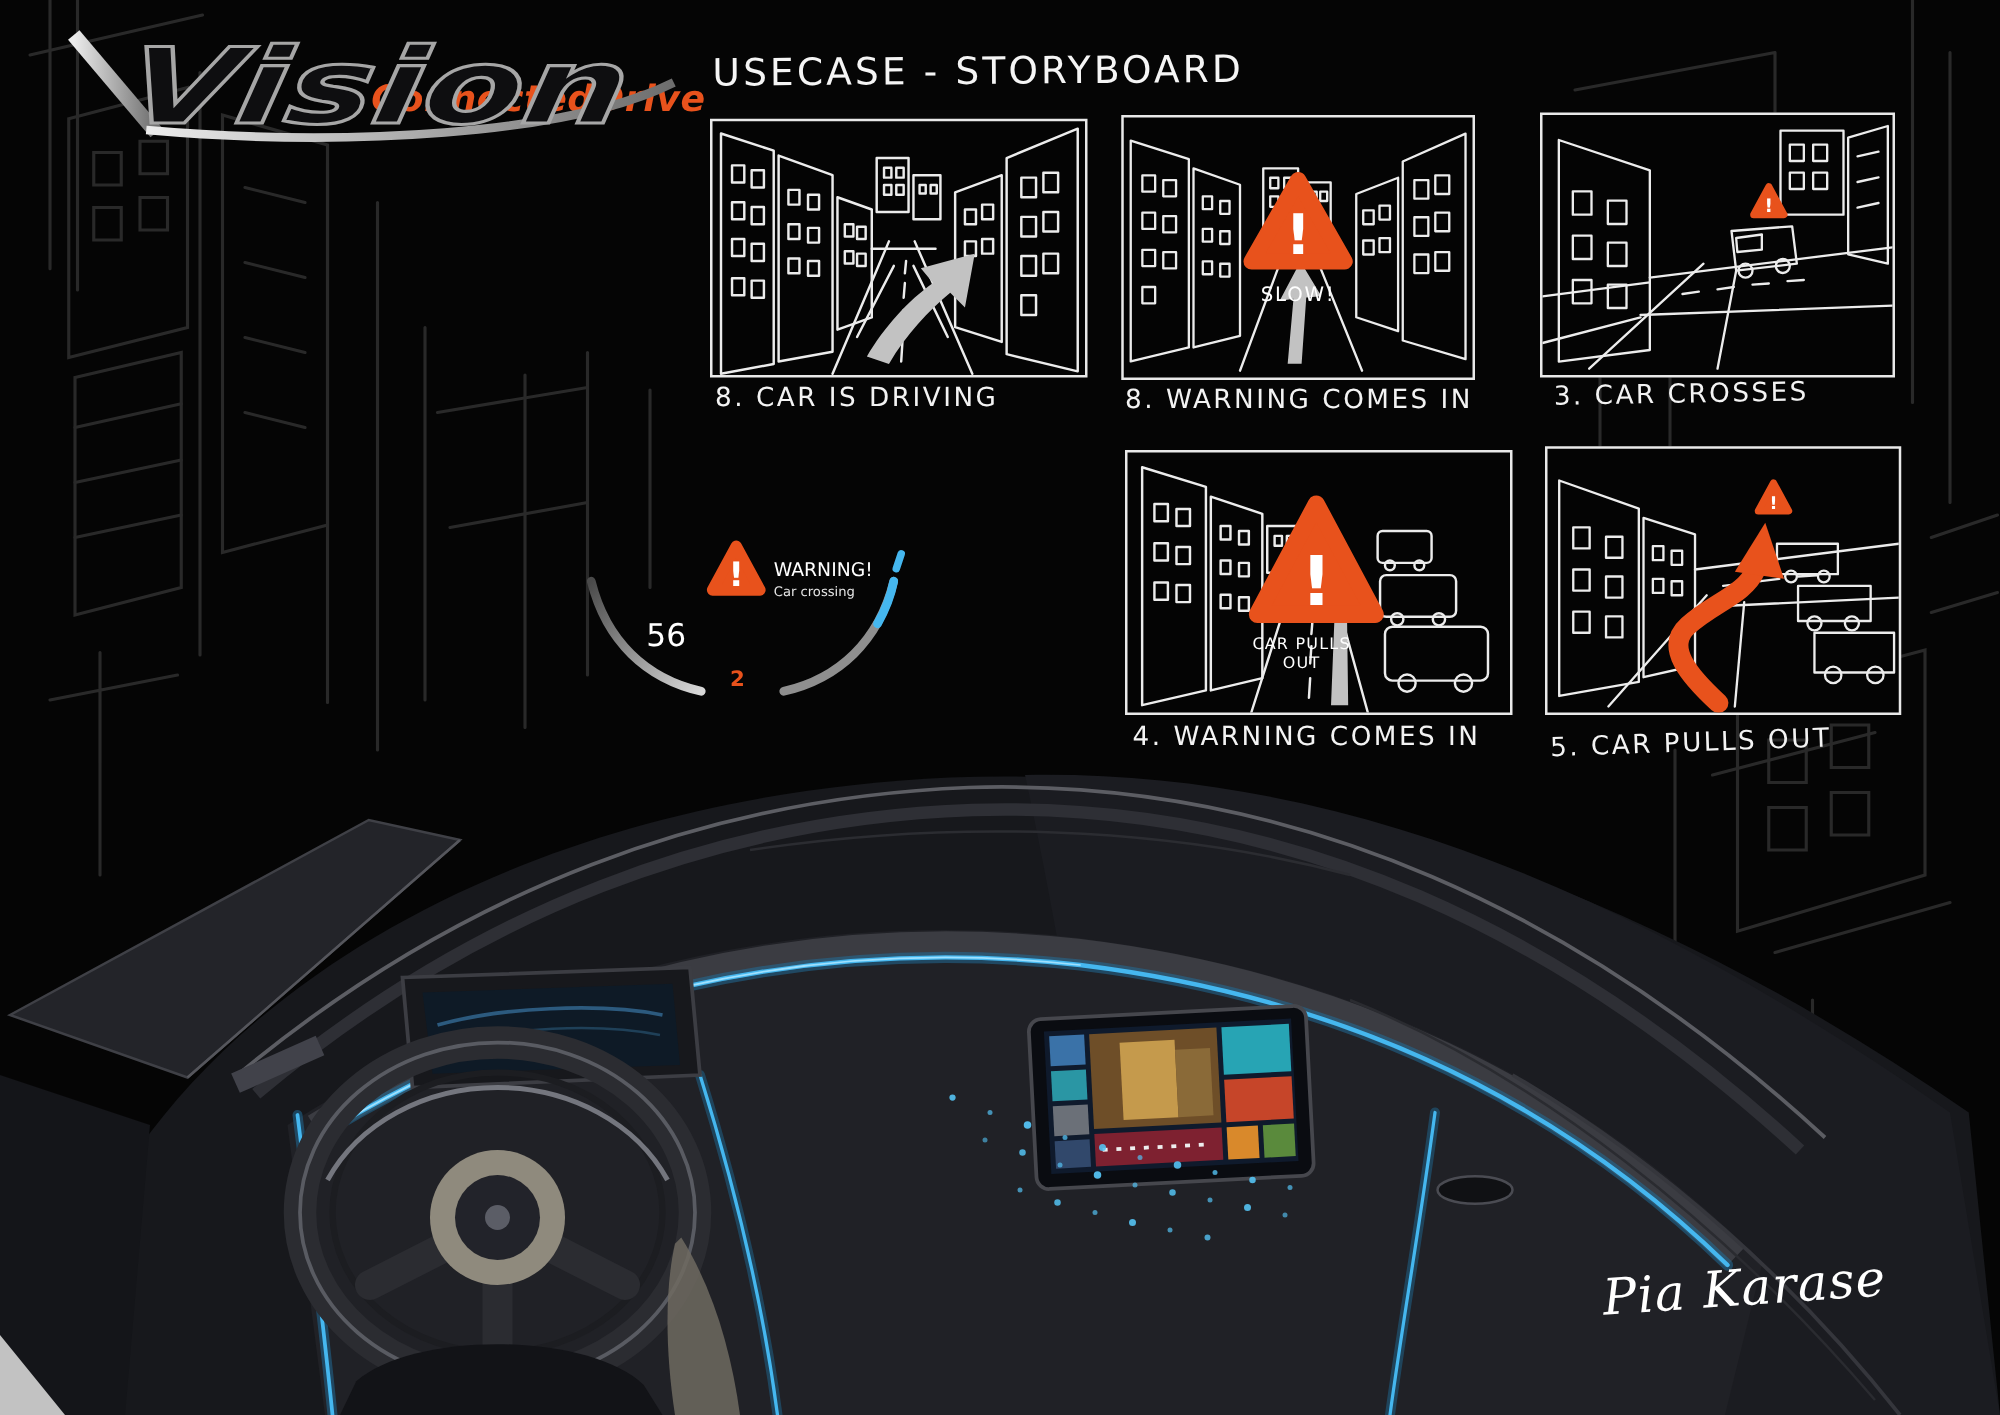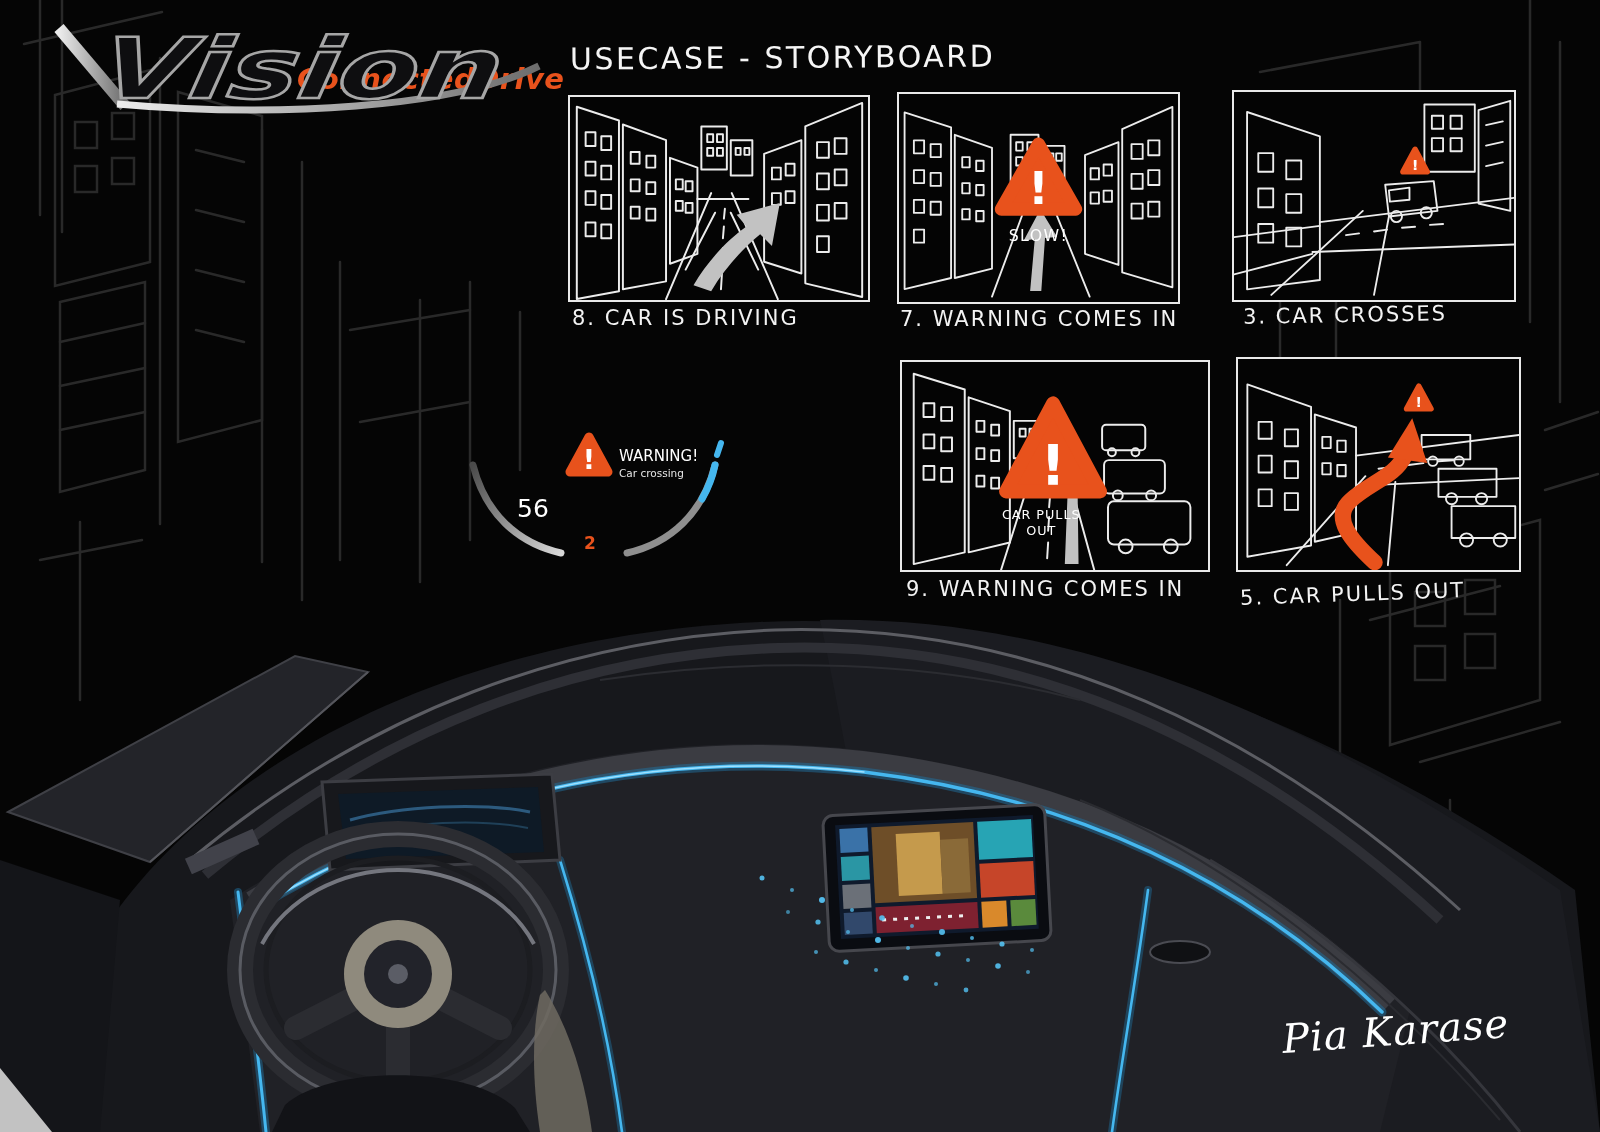--- a/index.html
+++ b/index.html
@@ -242,21 +242,21 @@
         <path d="M151 200 L152 184 M152 172 L153 158 M153 148 L154 136"></path>
       </g>
       <path d="M141 206 L146 150 L134 152 L152 118 L170 148 L157 149 L153 206 Z" fill="#c2c2c2"></path>
       <g>
         <path d="M150 48 L190 118 L110 118 Z" fill="#e8521c" stroke="#e8521c" stroke-width="14" stroke-linejoin="round"></path>
         <text x="150" y="112" text-anchor="middle" font-size="48" font-weight="bold" fill="#ffffff">!</text>
       </g>
       <text x="150" y="152" text-anchor="middle" font-size="17" letter-spacing="1.5" fill="#ffffff">SLOW!</text>
     </svg>
   </div>
-  <div class="caption" style="left:900px;top:307px">7. WARNING COMES IN</div>
+  <div class="caption" style="left:900px;top:307px">8. WARNING COMES IN</div>
 
   <div class="panel" style="left:1232px;top:90px;width:284px;height:212px">
     <svg viewBox="0 0 300 212">
       <g stroke="#ececec" stroke-width="2" fill="none" stroke-linejoin="round" stroke-linecap="round">
         <path d="M14 16 L92 42 L92 196 L14 206 Z"></path>
         <path d="M26 60 h16 v20 h-16 z M56 68 h16 v20 h-16 z M26 98 h16 v20 h-16 z M56 104 h16 v20 h-16 z M26 136 h16 v20 h-16 z M56 140 h16 v20 h-16 z"></path>
         <path d="M204 8 h54 v72 h-54 z"></path>
         <path d="M212 20 h12 v14 h-12 z M232 20 h12 v14 h-12 z M212 44 h12 v14 h-12 z M232 44 h12 v14 h-12 z"></path>
         <path d="M262 14 L296 4 L296 122 L262 114 Z"></path>
         <path d="M270 30 L288 26 M270 52 L288 48 M270 74 L288 70"></path>
@@ -300,21 +300,21 @@
       </g>
       <path d="M160 206 L163 130 L150 132 L168 96 L186 128 L173 129 L174 206 Z" fill="#c2c2c2"></path>
       <g>
         <path d="M148 42 L196 132 L100 132 Z" fill="#e8521c" stroke="#e8521c" stroke-width="14" stroke-linejoin="round"></path>
         <text x="148" y="124" text-anchor="middle" font-size="56" font-weight="bold" fill="#ffffff">!</text>
       </g>
       <text x="136" y="160" text-anchor="middle" font-size="13" letter-spacing="1" fill="#ffffff">CAR PULLS</text>
       <text x="136" y="176" text-anchor="middle" font-size="13" letter-spacing="1" fill="#ffffff">OUT</text>
     </svg>
   </div>
-  <div class="caption" style="left:906px;top:577px">9. WARNING COMES IN</div>
+  <div class="caption" style="left:906px;top:577px">4. WARNING COMES IN</div>
 
   <div class="panel" style="left:1236px;top:357px;width:285px;height:215px">
     <svg viewBox="0 0 300 215">
       <g stroke="#ececec" stroke-width="2" fill="none" stroke-linejoin="round" stroke-linecap="round">
         <path d="M10 22 L78 46 L78 194 L10 206 Z"></path>
         <path d="M22 62 h14 v18 h-14 z M50 70 h14 v18 h-14 z M22 98 h14 v18 h-14 z M50 104 h14 v18 h-14 z M22 134 h14 v18 h-14 z M50 138 h14 v18 h-14 z"></path>
         <path d="M82 54 L126 68 L126 180 L82 190 Z"></path>
         <path d="M90 78 h9 v12 h-9 z M106 82 h9 v12 h-9 z M90 106 h9 v12 h-9 z M106 108 h9 v12 h-9 z"></path>
         <path d="M126 98 L300 76 M132 130 L300 122"></path>
         <path d="M52 215 L136 120 M160 215 L168 126"></path>

